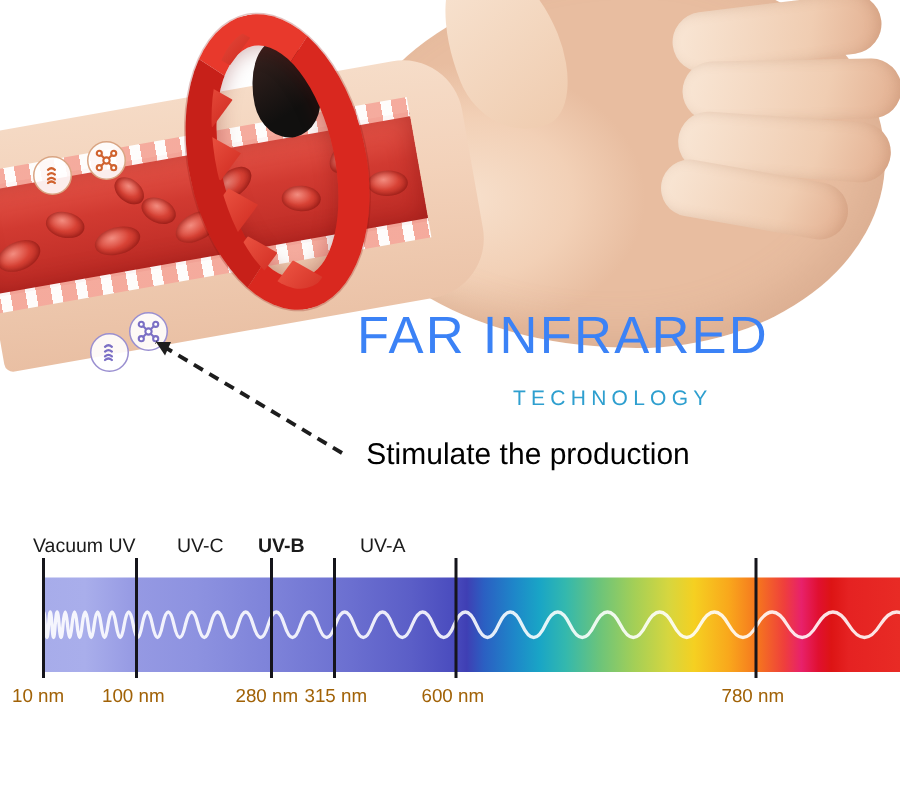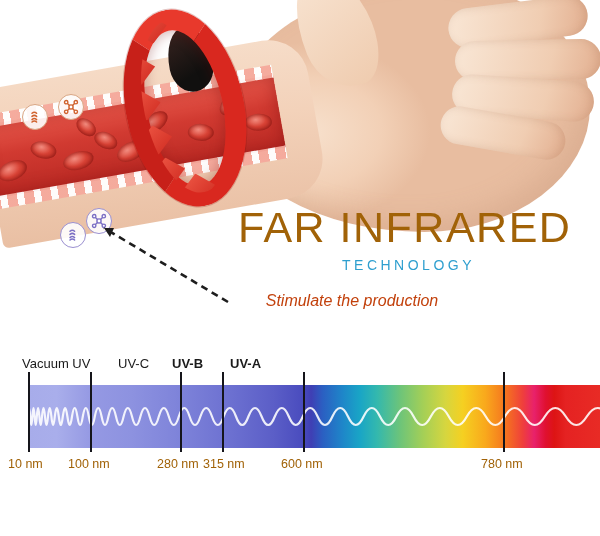--- a/index.html
+++ b/index.html
@@ -118,31 +118,31 @@
     position:absolute; left:168px; top:26px;
     width:44px; height:66px;
     background:linear-gradient(160deg,#3a2420,#11100f 70%);
     border-radius:50%/60% 60% 40% 40%;
     transform:rotate(-12deg);
   }
 
   
   #title-far {
     position:absolute; left:238px; top:206px; width:350px;
-    font-size:43px; letter-spacing:1.5px; font-weight:400;
-    color:#a16207; line-height:1; white-space:nowrap;
+    font-size:35px; letter-spacing:1.5px; font-weight:400;
+    color:#3b82f6; line-height:1; white-space:nowrap;
   }
   #title-tech {
     position:absolute; left:304px; top:258px; width:290px;
     font-size:14px; letter-spacing:3.5px; font-weight:400;
     color:#2e9fcf; line-height:1; white-space:nowrap;margin-left:38px;
   }
   #callout {
     position:absolute; left:212px; top:292px; width:280px;
-    font-size:16px; color:#c2410c; line-height:1.15; text-align:center;font-style:italic;
+    font-size:20px; color:#000000; line-height:1.15; text-align:center;
   }
   #callout .l2 { display:block; }
 
   
   #pointer { position:absolute; left:0; top:0; width:600px; height:340px; }
 
   
   #spectrum { position:absolute; left:0; top:340px; width:536px; height:196px; }
 
   .band-label {
@@ -292,21 +292,21 @@
 <div id="title-tech">TECHNOLOGY</div>
 <div id="callout">
   <span class="l1">Stimulate the production</span>
 </div>
 
 <div id="spectrum">
 
   <div class="band-label" style="left:22px;">Vacuum UV</div>
   <div class="band-label" style="left:118px;">UV-C</div>
   <div class="band-label" style="left:172px;font-weight:bold;">UV-B</div>
-  <div class="band-label" style="left:230px;font-weight:bold;">UV-A</div>
+  <div class="band-label" style="left:240px;">UV-A</div>
 
   <div id="bar"></div>
 
   <svg id="wave" viewBox="0 0 572 63" preserveAspectRatio="none" aria-hidden="true">
     <path d="M0,31.5
              q1.1,-17 2.2,0 q1.1,17 2.2,0 q1.1,-17 2.2,0 q1.1,17 2.2,0
              q1.3,-17 2.6,0 q1.3,17 2.6,0 q1.5,-17 3,0 q1.5,17 3,0
              q1.7,-17 3.4,0 q1.7,17 3.4,0 q2,-17 4,0 q2,17 4,0
              q2.3,-17 4.6,0 q2.3,17 4.6,0 q2.7,-17 5.4,0 q2.7,17 5.4,0
              q3,-17 6,0 q3,17 6,0 q3.4,-17 6.8,0 q3.4,17 6.8,0

